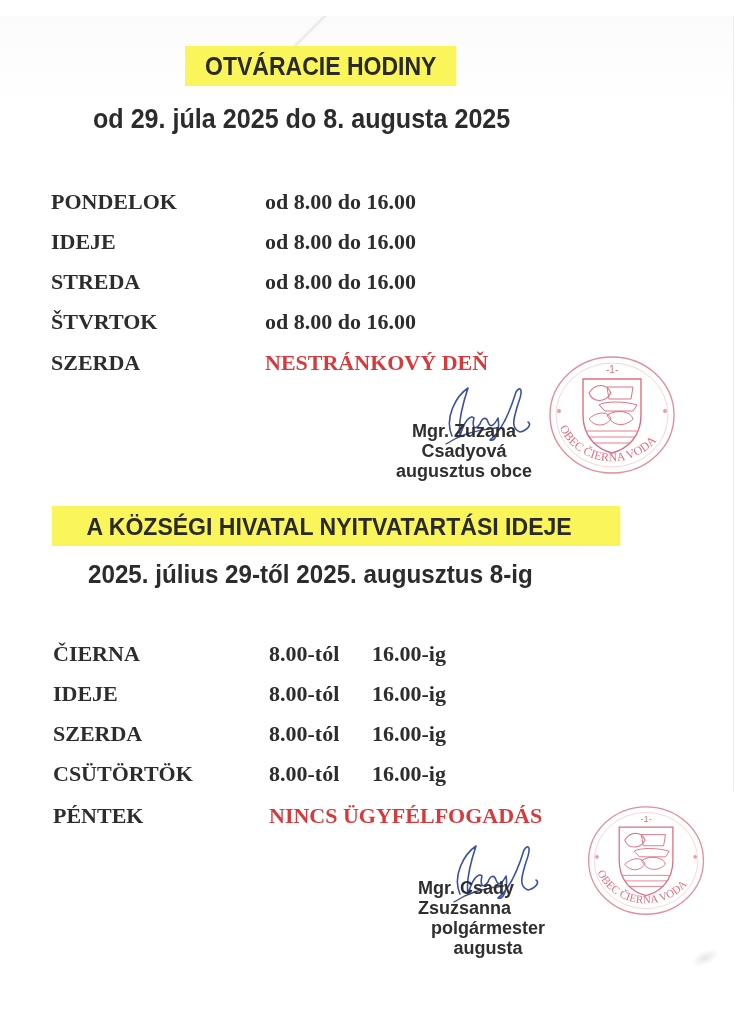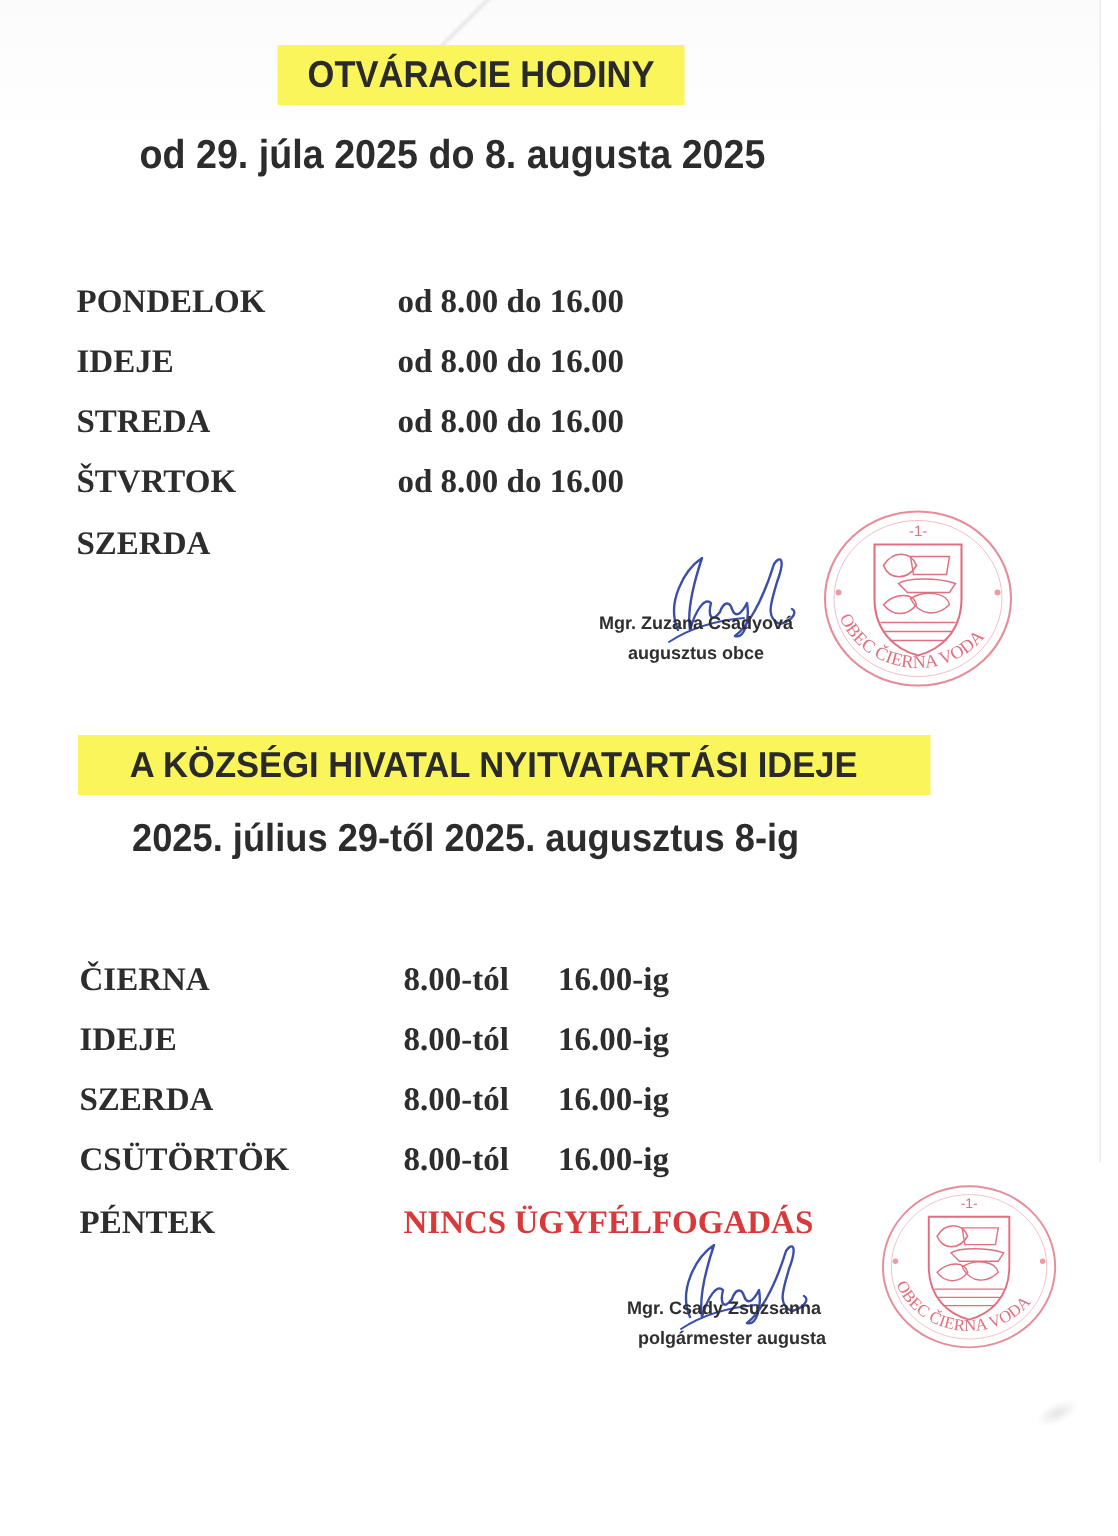--- a/index.html
+++ b/index.html
@@ -9,21 +9,21 @@
     body {
       width: 745px;
       height: 1024px;
       background: #ffffff;
       position: relative;
       overflow: hidden;
       color: #2b2b2b;
     }
     .page {
       position: absolute;
-      left: 0; top: 0;
+      left: 0; top: 16px;
       width: 733px;
       height: 775px;
       background: linear-gradient(180deg, #fbfbfb 0%, #ffffff 12%, #ffffff 100%);
       border-right: 1px solid #ececec;
     }
     .fold {
       position: absolute;
       left: 290px; top: 0;
       width: 40px; height: 30px;
       background: linear-gradient(135deg, transparent 45%, #e9e9e9 50%, transparent 55%);
@@ -65,21 +65,20 @@
       font-weight: bold;
       font-size: 22px;
       color: #2d2d2d;
     }
     .schedule .row {
       position: absolute;
       left: 0;
       height: 30px;
       width: 600px;
       white-space: nowrap;
-      margin-top: 15px;
     }
     .schedule .day {
       position: absolute;
       left: 0;
       top: 0;
     }
     .schedule .hours {
       position: absolute;
       top: 0;
     }
@@ -89,21 +88,21 @@
     .sched-sk { left: 51px; top: 173px; }
     .sched-sk .hours { left: 214px; }
     .sched-hu { left: 53px; top: 625px; }
     .sched-hu .hours { left: 216px; }
     .hu-from { display: inline-block; width: 103px; }
 
     .signature-block {
       position: absolute;
       font-family: "Liberation Sans", sans-serif;
       font-weight: bold;
-      font-size: 12px;
+      font-size: 18px;
       color: #2f2f2f;
       text-align: center;
       line-height: 20px;
     }
     .sig-sk { left: 394px; top: 405px; width: 140px; }
     .sig-hu { left: 395px; top: 862px; width: 186px; }
     .sig-hu .line1 { text-align: left; padding-left: 4px; margin-left: 19px; }
 
     .signature-scribble {
       position: absolute;
@@ -157,20 +156,21 @@
     <div class="row" style="top:80px">
       <span class="day">STREDA</span>
       <span class="hours">od 8.00 do  16.00</span>
     </div>
     <div class="row" style="top:120px">
       <span class="day">ŠTVRTOK</span>
       <span class="hours">od 8.00 do  16.00</span>
     </div>
     <div class="row" style="top:161px">
       <span class="day">SZERDA</span>
+      <span class="hours closed">NESTRÁNKOVÝ DEŇ</span>
     </div>
   </div>
 
   <svg class="signature-scribble" style="left:438px; top:362px;" width="100" height="70" viewBox="0 0 100 70">
     <path d="M14 58 C 6 40, 18 18, 30 10 C 24 28, 20 46, 22 58 C 26 44, 32 36, 36 40 C 34 48, 36 54, 42 46 C 44 40, 48 38, 50 44 C 52 50, 56 48, 60 40 C 62 52, 58 64, 52 62 C 60 56, 70 40, 78 14 C 82 8, 86 10, 80 26 C 76 40, 72 50, 82 54 C 90 52, 94 46, 90 44" fill="none" stroke="#3b4fa8" stroke-width="1.6" stroke-linecap="round" stroke-linejoin="round"></path>
     <path d="M8 66 C 20 58, 36 52, 58 50" fill="none" stroke="#3b4fa8" stroke-width="1.3" stroke-linecap="round"></path>
   </svg>
   <div class="signature-block sig-sk">
     <div>Mgr. Zuzana Csadyová</div>
     <div>augusztus obce</div>

